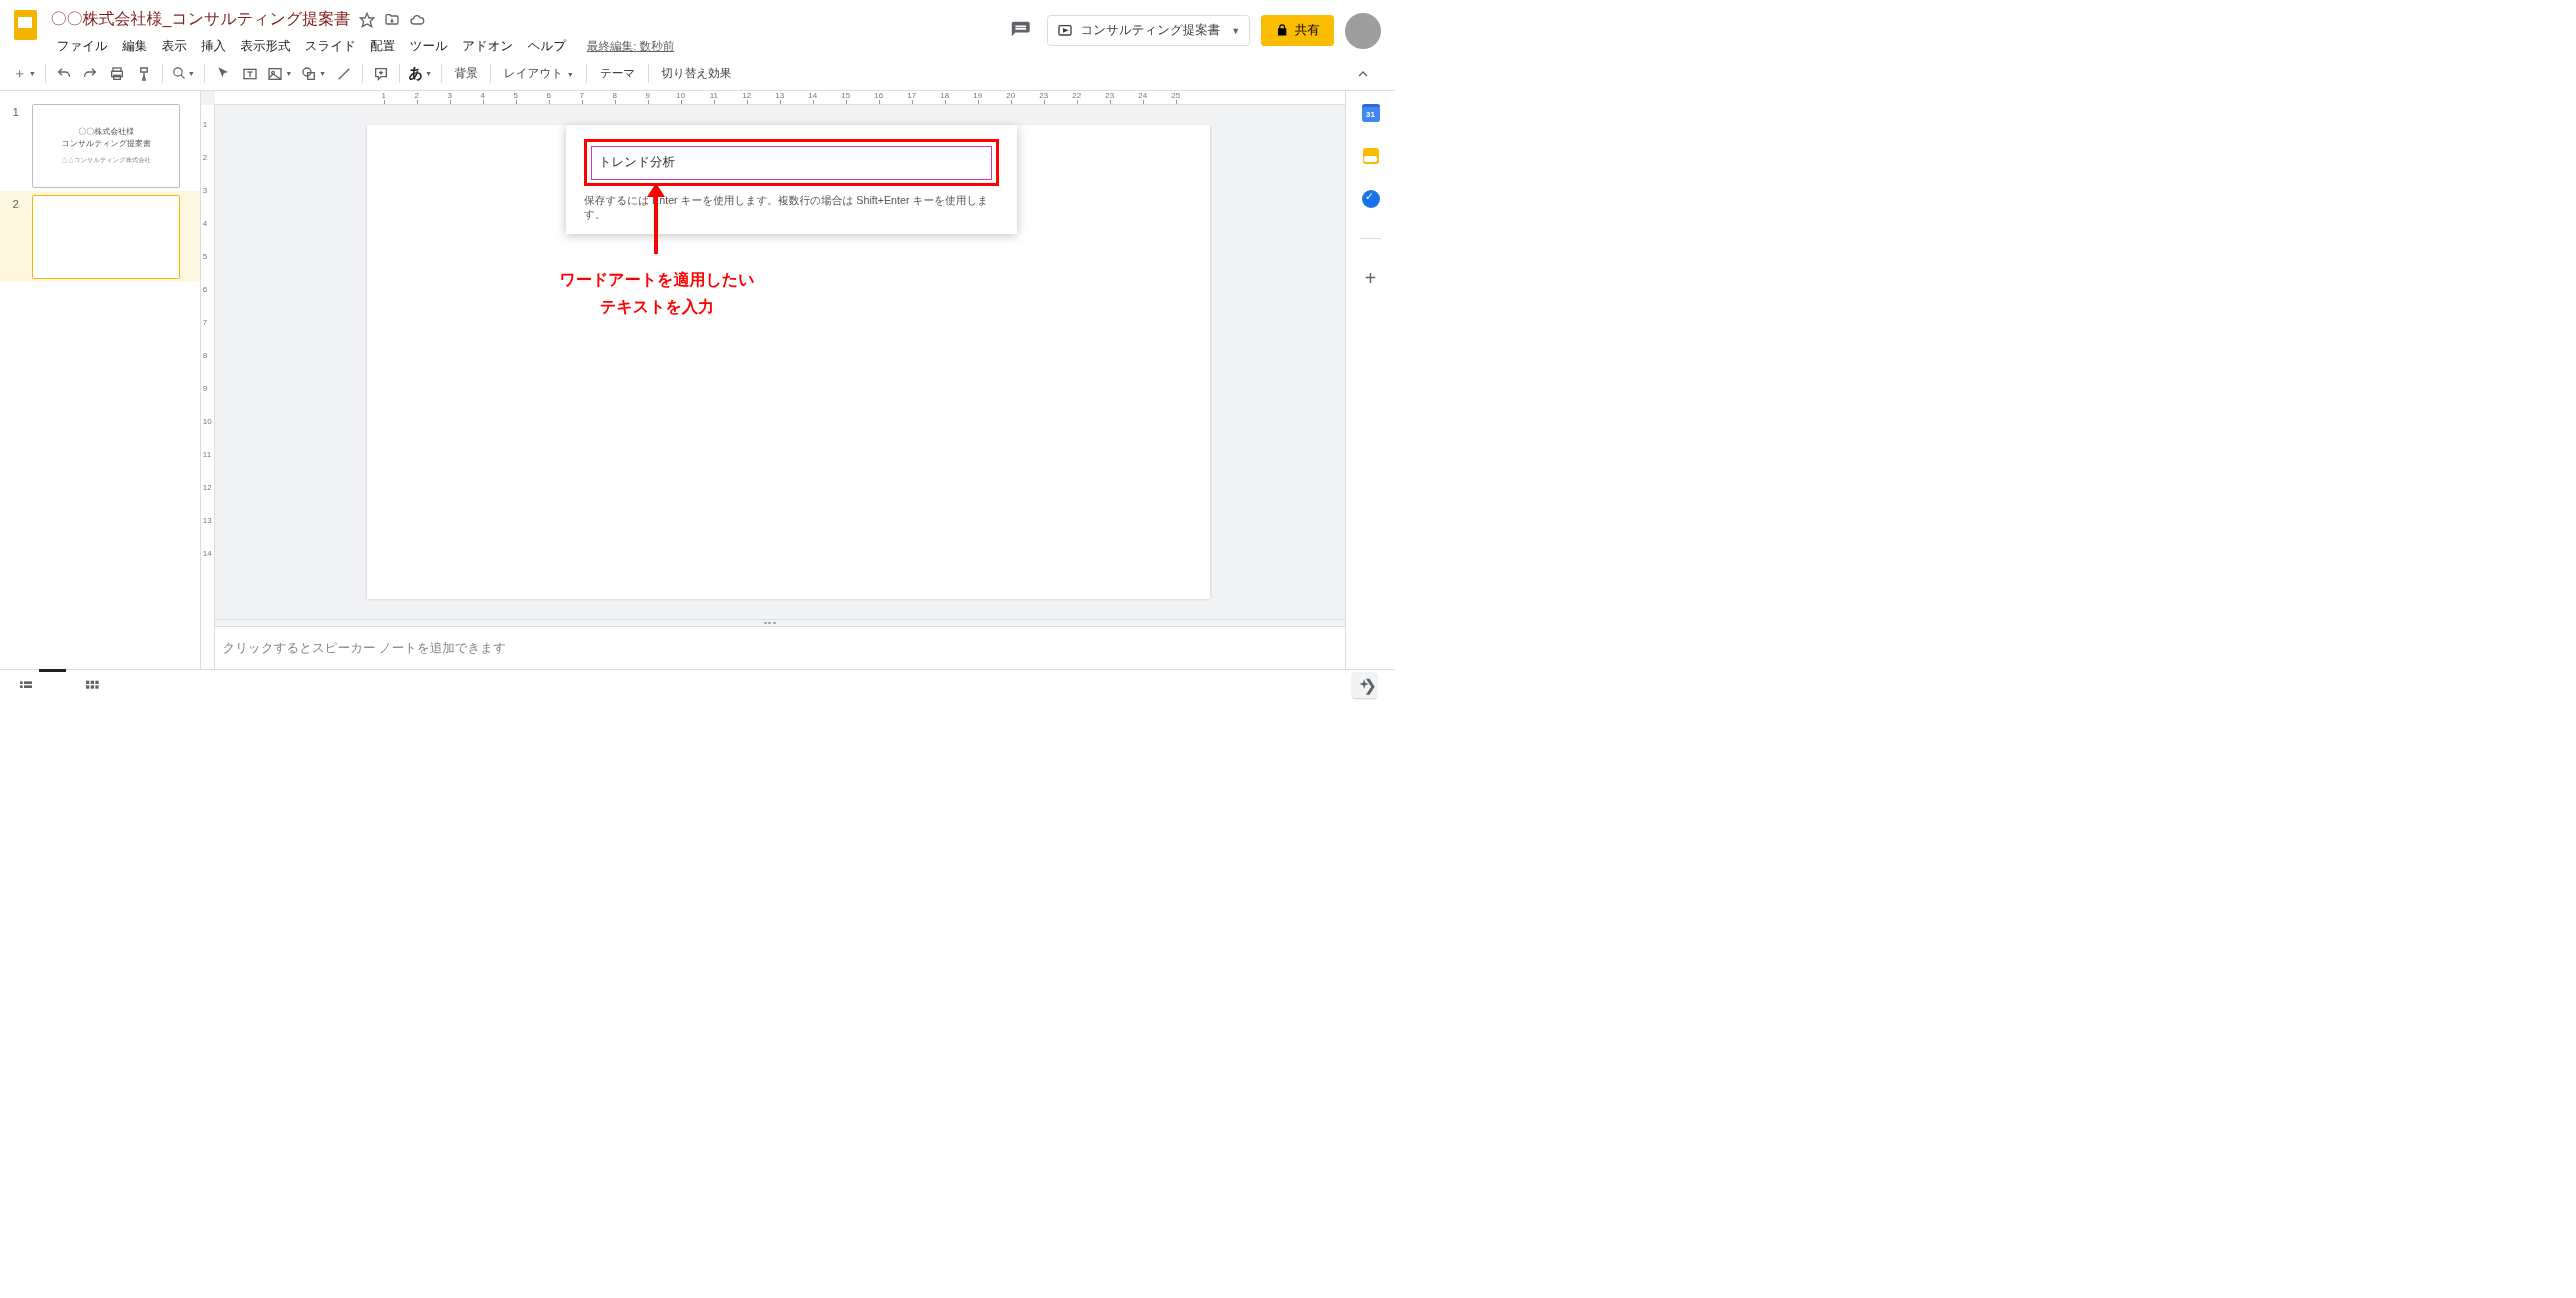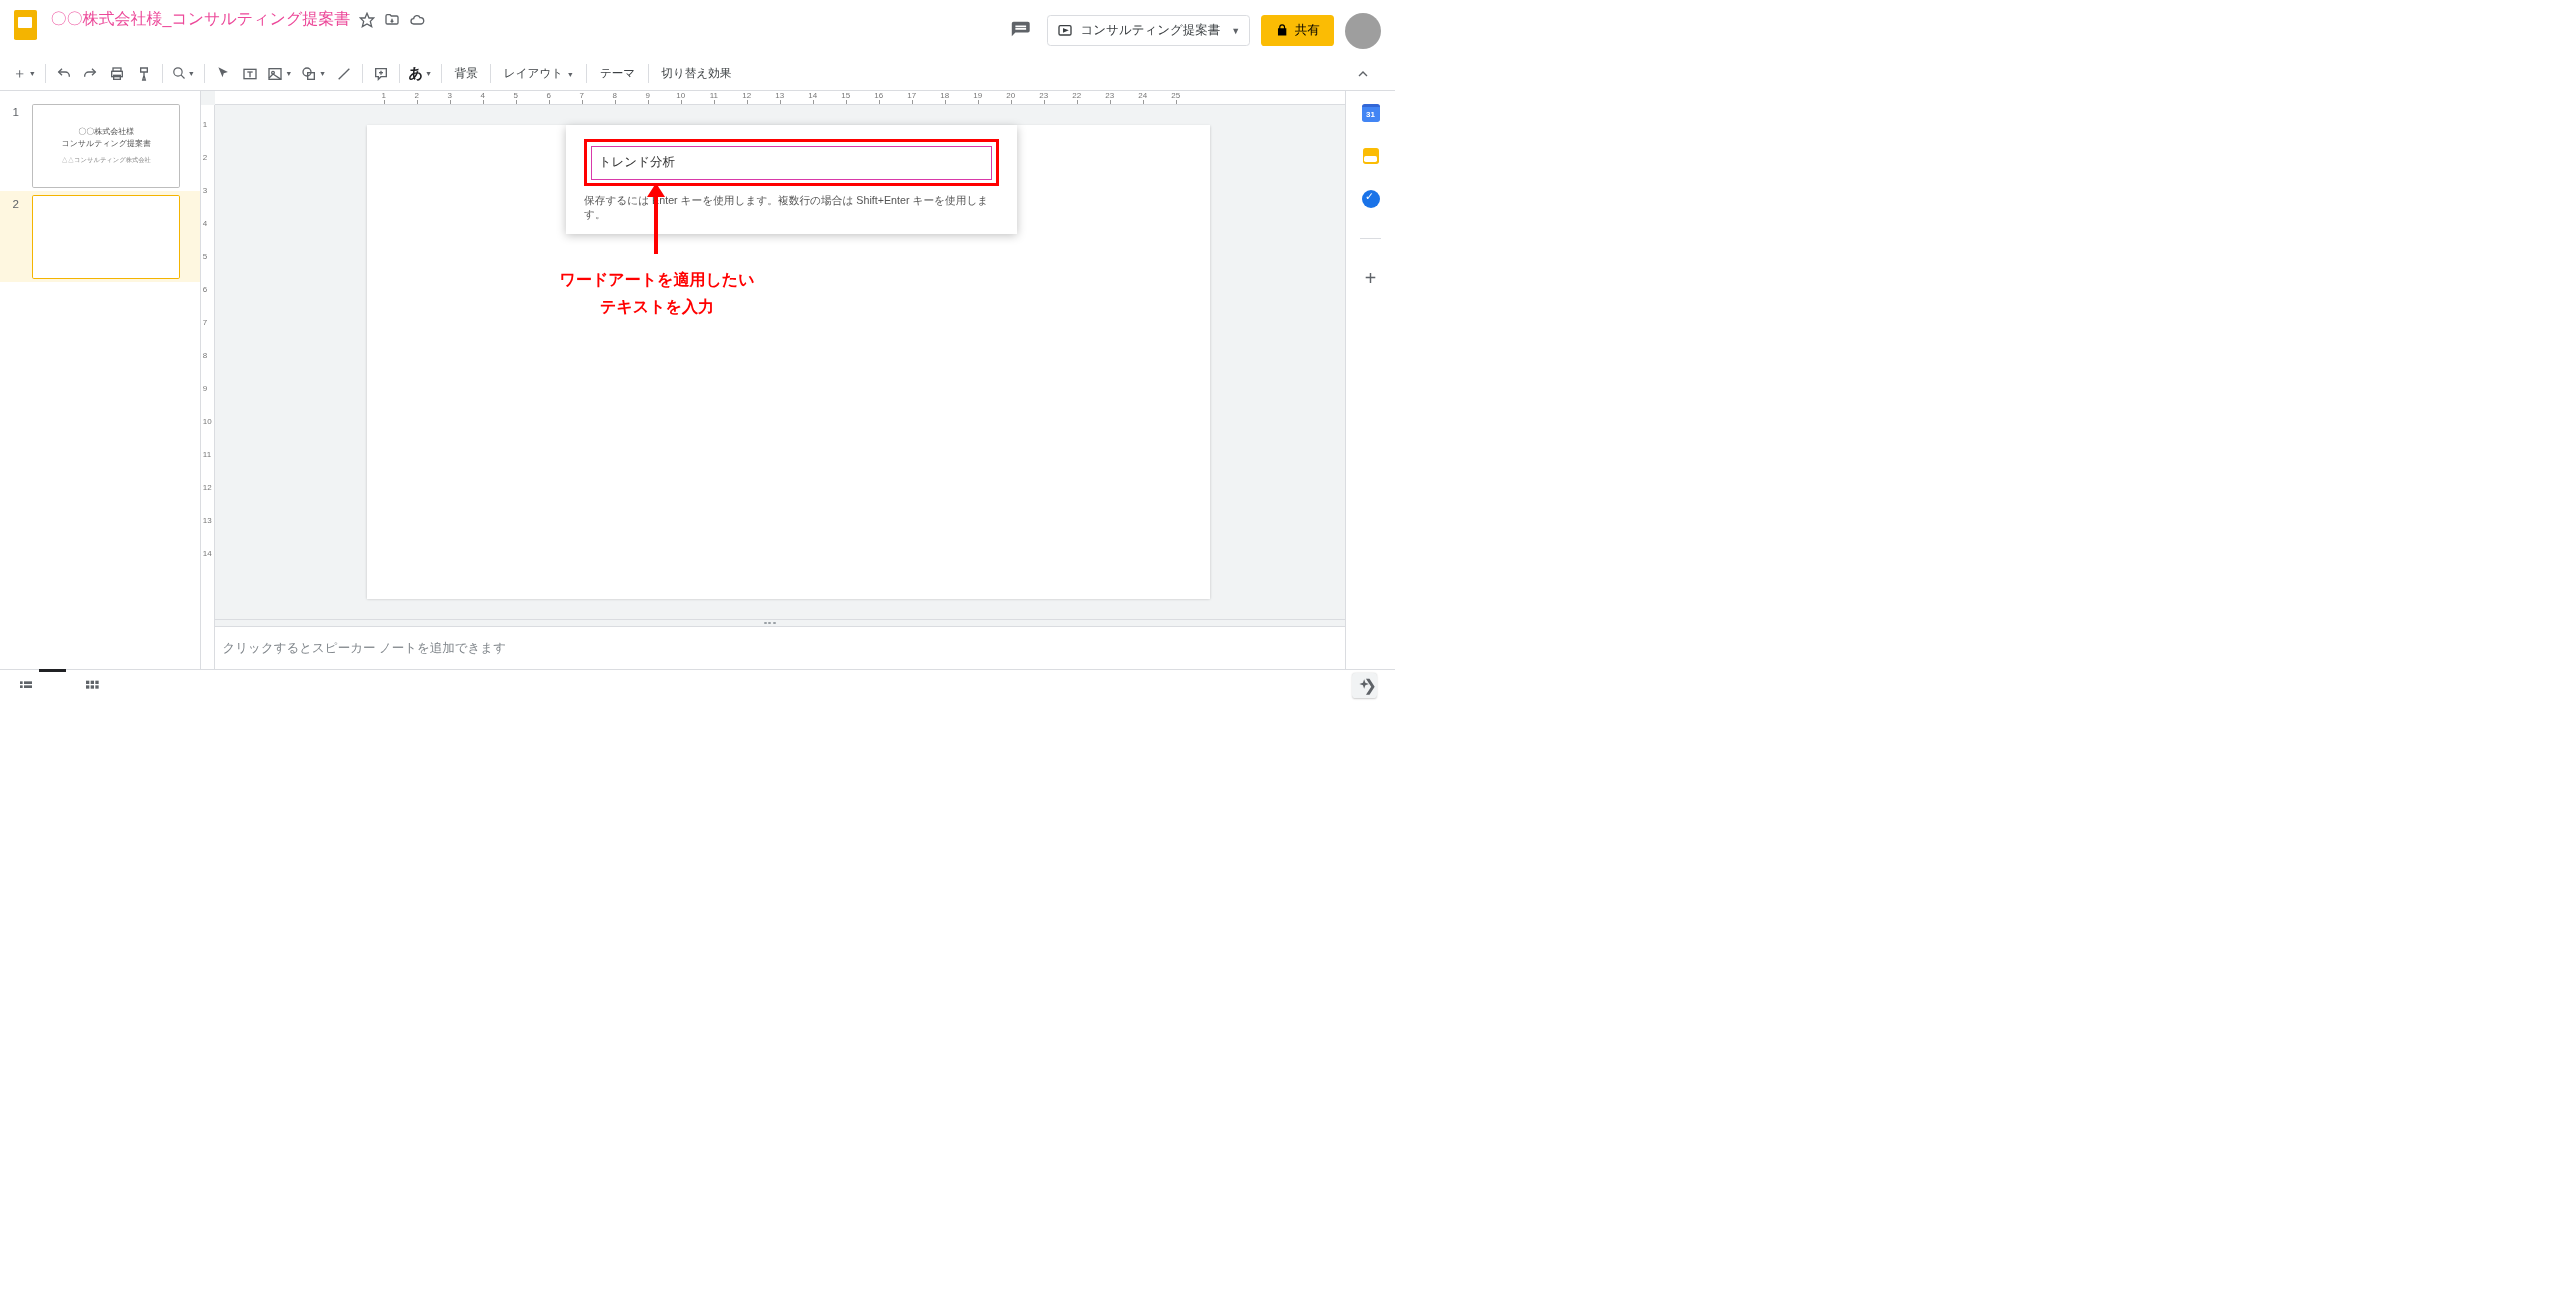--- a/index.html
+++ b/index.html
@@ -5,21 +5,21 @@
 * { box-sizing: border-box; margin: 0; padding: 0; }
 body { font-family: Arial, "Hiragino Sans", sans-serif; background: #fff; overflow: hidden; width: 1395px; height: 702px; position: relative; }
 
 
 .header { display: flex; align-items: flex-start; padding: 7.2px 14.3px 0 7.2px; height: 57px; }
 .logo { width: 36px; height: 36px; margin-right: 7.2px; display: flex; align-items: center; justify-content: center; }
 .logo-icon { width: 23px; height: 30px; background: #f4b400; border-radius: 1.8px; position: relative; }
 .logo-icon::after { content: ""; position: absolute; top: 7.2px; left: 4.5px; right: 4.5px; height: 10.7px; background: #fff; border-radius: 0.9px; }
 .header-main { flex: 1; }
 .title-row { display: flex; align-items: center; gap: 9px; height: 25px; }
-.doc-title { font-size: 16px; color: #ec4899; }
+.doc-title { font-size: 16px; color: #7f1d1d; }
 .title-icon { width: 16px; height: 16px; color: #5f6368; display: flex; align-items: center; justify-content: center; cursor: pointer; }
 .menu-row { display: flex; align-items: center; gap: 1.8px; height: 25px; margin-top: 1.8px; }
 .menu-item { padding: 3.6px 6.3px; font-size: 12.5px; color: #202124; cursor: pointer; border-radius: 2.7px; }
 .last-edit { margin-left: 12.5px; font-size: 11.6px; color: #5f6368; text-decoration: underline; cursor: pointer; }
 .header-right { display: flex; align-items: center; gap: 10.7px; padding-top: 5.4px; }
 .comment-icon { width: 32px; height: 32px; display: flex; align-items: center; justify-content: center; cursor: pointer; border-radius: 50%; color: #5f6368; }
 .present-btn { display: flex; align-items: center; gap: 7.2px; padding: 6.3px 9px; border: 0.9px solid #dadce0; border-radius: 3.6px; cursor: pointer; font-size: 12.5px; color: #3c4043; background: #fff; }
 .present-btn .dd { color: #5f6368; font-size: 9px; margin-left: 3.6px; }
 .share-btn { display: flex; align-items: center; gap: 5.4px; padding: 7.2px 14.3px; background: #fbbc04; border-radius: 3.6px; cursor: pointer; font-size: 12.5px; font-weight: 500; color: #000000; }
 .avatar { width: 36px; height: 36px; background: #9e9e9e; border-radius: 50%; cursor: pointer; }
@@ -112,20 +112,33 @@
         <svg width="16" height="16" viewBox="0 0 24 24" fill="none" stroke="currentColor" stroke-width="2">
             <path d="M3 6a2 2 0 012-2h4l2 2h8a2 2 0 012 2v8a2 2 0 01-2 2H5a2 2 0 01-2-2V6z"></path>
             <path d="M12 10v5m-2-2l2 2 2-2"></path>
           </svg>
       </div>
       <div class="title-icon">
         <svg width="16" height="16" viewBox="0 0 24 24" fill="none" stroke="currentColor" stroke-width="2">
             <path d="M18 18H7a4 4 0 110-8 5 5 0 019.6-1.5A3.5 3.5 0 0118 18z"></path>
           </svg>
       </div>
+    </div>
+    <div class="menu-row">
+      <div class="menu-item">ファイル</div>
+      <div class="menu-item">編集</div>
+      <div class="menu-item">表示</div>
+      <div class="menu-item">挿入</div>
+      <div class="menu-item">表示形式</div>
+      <div class="menu-item">スライド</div>
+      <div class="menu-item">配置</div>
+      <div class="menu-item">ツール</div>
+      <div class="menu-item">アドオン</div>
+      <div class="menu-item">ヘルプ</div>
+      <div class="last-edit">最終編集: 数秒前</div>
     </div>
   </div>
   <div class="header-right">
     <div class="comment-icon">
       <svg width="21.5" height="21.5" viewBox="0 0 24 24" fill="currentColor">
           <path d="M20 2H4a2 2 0 00-2 2v14l4-4h14a2 2 0 002-2V4a2 2 0 00-2-2zm-2 9H6V9h12v2zm0-3H6V6h12v2z"></path>
         </svg>
     </div>
     <div class="present-btn">
       <svg width="16" height="16" viewBox="0 0 24 24" fill="none" stroke="currentColor" stroke-width="2">

